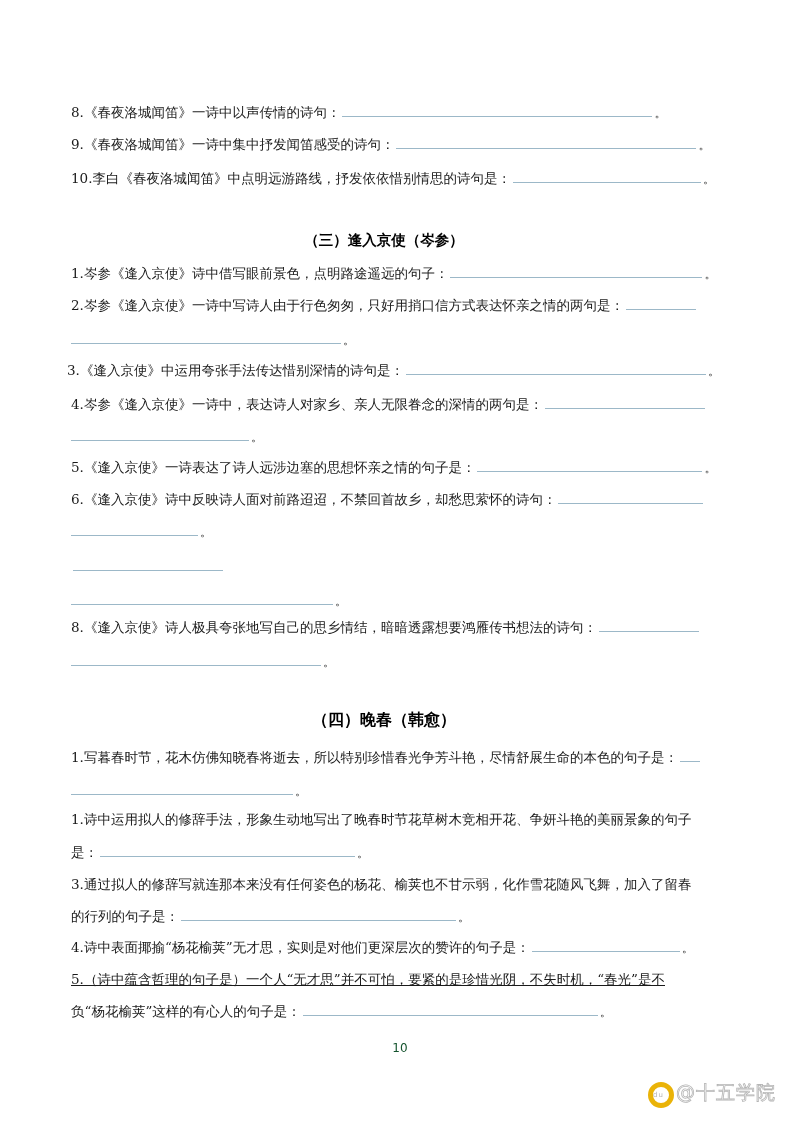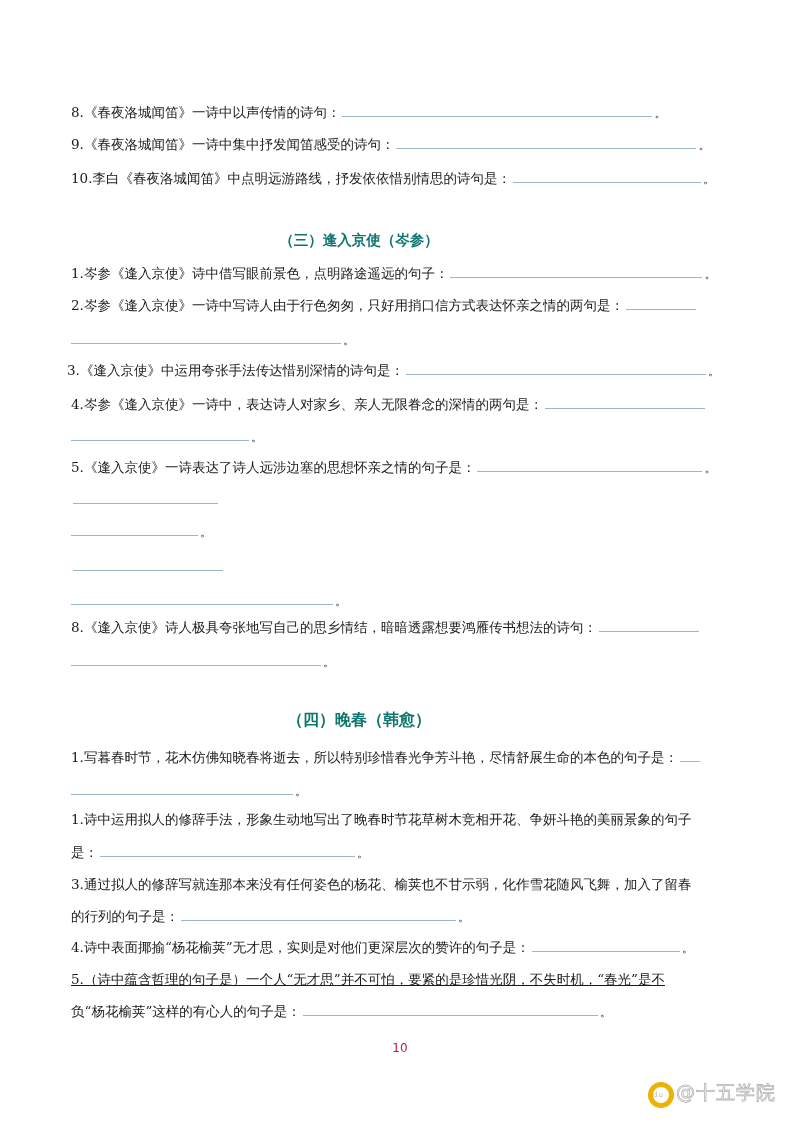--- a/index.html
+++ b/index.html
@@ -1,22 +1,22 @@
 <!DOCTYPE html>
 <html><head>
 <meta charset="utf-8">
 <style>
   html, body { margin: 0; padding: 0; background: #ffffff; }
   body { width: 800px; height: 1132px; position: relative; overflow: hidden;
          font-family: "DejaVu Serif", "Liberation Serif", serif; color: #1a1a1a; }
   .line { position: absolute; left: 0; height: 22px; font-size: 13.5px; line-height: 22px; white-space: nowrap; }
   .blank { display: inline-block; border-bottom: 1.5px solid #9cb8c8; height: 14px; vertical-align: baseline; margin: 0 2px; }
   .period { font-size: 12px; }
-  .heading { position: absolute; left: 0; width: 718px; text-align: center; color: #0f766e; font-weight: bold; font-size: 14.5px; }
-  .page-num { position: absolute; top: 1041px; left: 0; width: 800px; text-align: center; font-family: "DejaVu Sans", sans-serif; font-size: 12px; color: #be185d; }
+  .heading { position: absolute; left: 0; width: 718px; text-align: center; color: #000000; font-weight: bold; font-size: 14.5px; padding-left: 25px; }
+  .page-num { position: absolute; top: 1041px; left: 0; width: 800px; text-align: center; font-family: "DejaVu Sans", sans-serif; font-size: 12px; color: #14532d; }
   .watermark { position: absolute; top: 1080px; left: 648px; font-family: "DejaVu Sans", sans-serif; font-size: 19px; color: #fff;
                -webkit-text-stroke: 0.8px #b5b5b5; letter-spacing: 1px; }
   .paw { display: inline-block; width: 16px; height: 16px; border: 5px solid #eab308; border-radius: 50%; font-size: 7px; text-align: left; line-height: 16px; color: #b5b5b5; -webkit-text-stroke: 0; vertical-align: 2px; margin-right: 2px; }
 </style>
 </head>
 <body>
 
 <div class="line" style="top:101px;left:71px;">
   <span>8.《春夜洛城闻笛》一诗中以声传情的诗句：</span><span class="blank" style="width:310px;"></span><span class="period">。</span>
 </div>
@@ -46,21 +46,21 @@
   <span>4.岑参《逢入京使》一诗中，表达诗人对家乡、亲人无限眷念的深情的两句是：</span><span class="blank" style="width:160px;"></span>
 </div>
 <div class="line" style="top:425px;left:71px;">
   <span class="blank" style="width:178px;margin-left:0;"></span><span class="period">。</span>
 </div>
 
 <div class="line" style="top:456px;left:71px;text-align:right;">
   <span>5.《逢入京使》一诗表达了诗人远涉边塞的思想怀亲之情的句子是：</span><span class="blank" style="width:225px;"></span><span class="period">。</span>
 </div>
 <div class="line" style="top:488px;left:71px;">
-  <span class="blank" style="width:145px;"></span>
+  <span>6.《逢入京使》诗中反映诗人面对前路迢迢，不禁回首故乡，却愁思萦怀的诗句：</span><span class="blank" style="width:145px;"></span>
 </div>
 <div class="line" style="top:520px;left:71px;">
   <span class="blank" style="width:127px;margin-left:0;"></span><span class="period">。</span>
 </div>
 
 <div class="line" style="top:555px;left:71px;">
   <span class="blank" style="width:150px;"></span>
 </div>
 <div class="line" style="top:589px;left:71px;">
   <span class="blank" style="width:262px;margin-left:0;"></span><span class="period">。</span>

